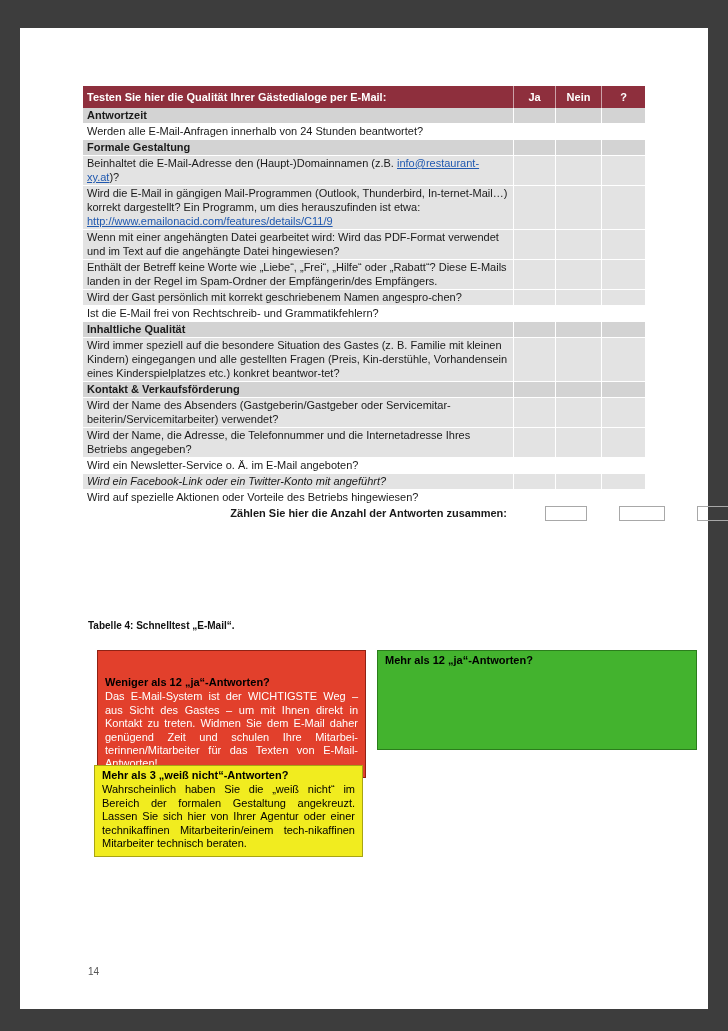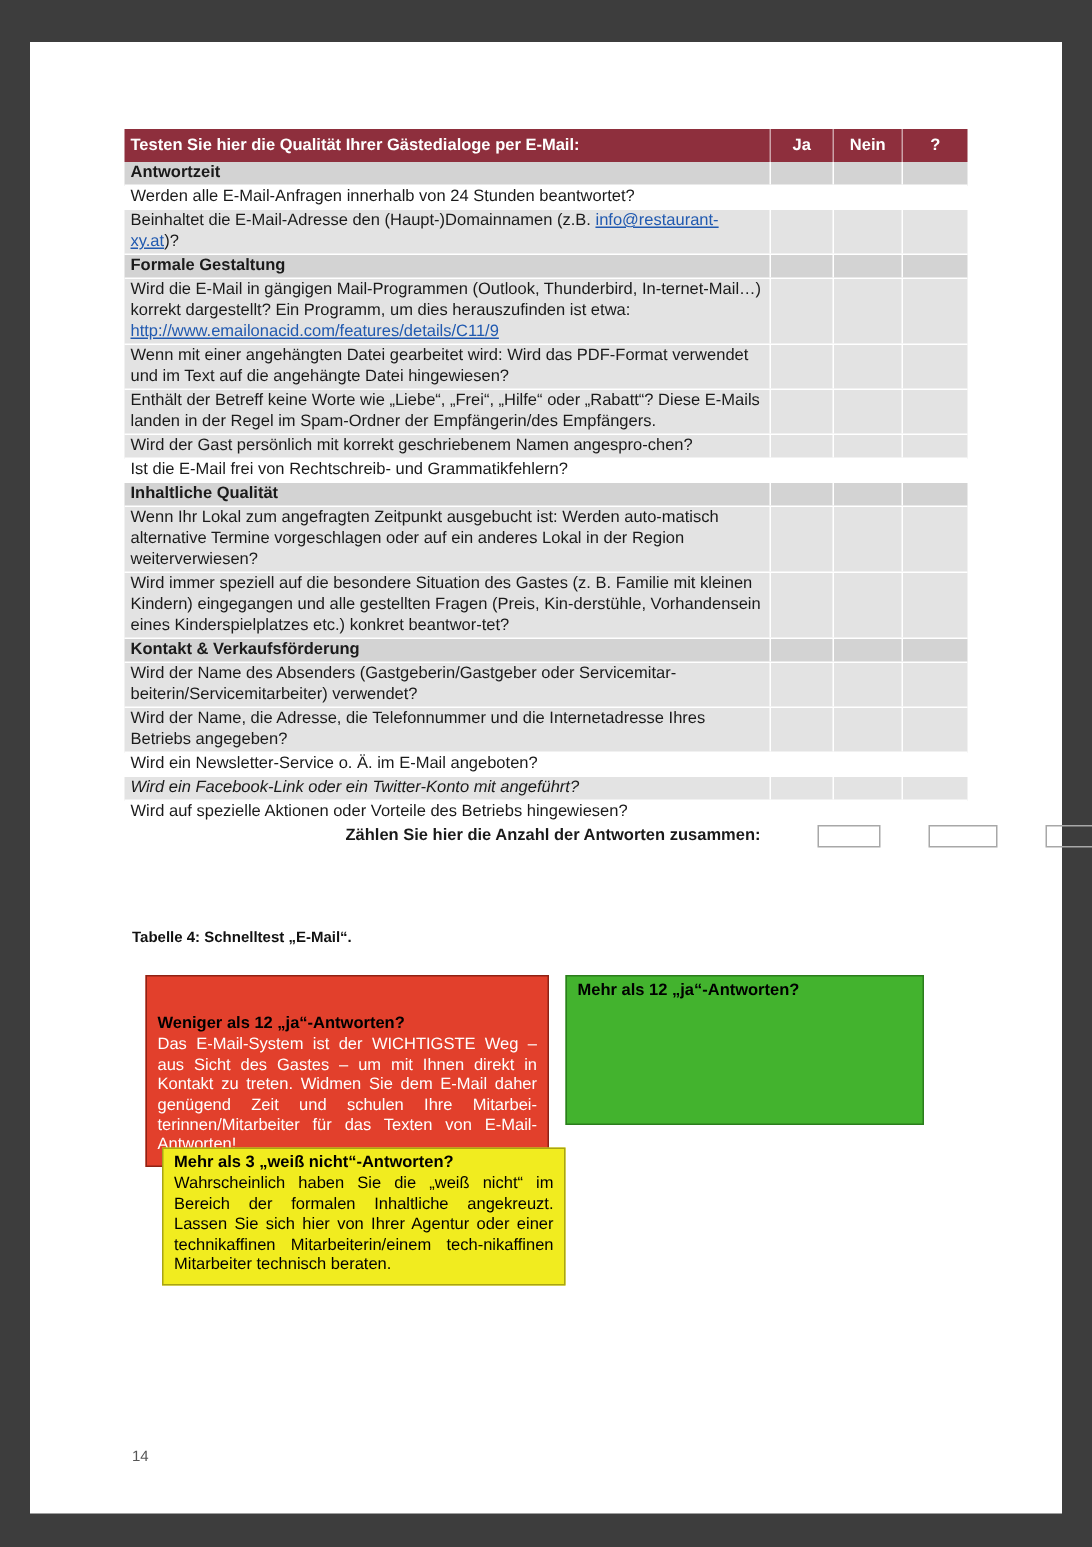--- a/index.html
+++ b/index.html
@@ -57,22 +57,22 @@
 
   
   .box{
     position:absolute;box-sizing:border-box;
     border:1px solid #444;
     padding:3px 7px 6px 7px;
     font-size:11px;line-height:13.4px;text-align:justify;
   }
   .box .title{font-weight:bold;margin-bottom:1px;text-align:left;}
   .box-red{left:77px;top:622px;width:269px;min-height:104px;}
-  .box-green{left:357px;top:622px;width:239px;min-height:100px;}
-  .box-yellow{left:88px;top:737px;width:269px;min-height:82px;}
+  .box-green{left:357px;top:622px;width:320px;min-height:100px;}
+  .box-yellow{left:74px;top:737px;width:269px;min-height:82px;}
 
   .page-number{
     position:absolute;left:68px;top:938px;
     font-size:10px;color:#555;
   }
 </style>
 </head>
 <body>
 
 <div class="frame">
@@ -93,32 +93,32 @@
     <div class="cell-a"></div>
     <div class="cell-a"></div>
     <div class="cell-a"></div>
   </div>
           <div class="trow shade-white">
     <div class="cell-q"><span>Werden alle E-Mail-Anfragen innerhalb von 24 Stunden beantwortet?</span></div>
     <div class="cell-a"></div>
     <div class="cell-a"></div>
     <div class="cell-a"></div>
   </div>
+          <div class="trow shade-section section">
+    <div class="cell-q"><span>Formale Gestaltung</span></div>
+    <div class="cell-a"></div>
+    <div class="cell-a"></div>
+    <div class="cell-a"></div>
+  </div>
           <div class="trow shade-gray">
     <div class="cell-q"><span>Beinhaltet die E-Mail-Adresse den (Haupt-)Domainnamen (z.B. </span><span class="link" style="color: rgb(32, 89, 176);">info@restaurant-xy.at</span><span>)?</span></div>
     <div class="cell-a"></div>
     <div class="cell-a"></div>
     <div class="cell-a"></div>
   </div>
-          <div class="trow shade-section section">
-    <div class="cell-q"><span>Formale Gestaltung</span></div>
-    <div class="cell-a"></div>
-    <div class="cell-a"></div>
-    <div class="cell-a"></div>
-  </div>
           <div class="trow shade-gray">
     <div class="cell-q"><span>Wird die E-Mail in gängigen Mail-Programmen (Outlook, Thunderbird, In-ternet-Mail…) korrekt dargestellt? Ein Programm, um dies herauszufinden ist etwa: </span><span class="link" style="color: rgb(32, 89, 176);">http://www.emailonacid.com/features/details/C11/9</span></div>
     <div class="cell-a"></div>
     <div class="cell-a"></div>
     <div class="cell-a"></div>
   </div>
           <div class="trow shade-gray">
     <div class="cell-q"><span>Wenn mit einer angehängten Datei gearbeitet wird: Wird das PDF-Format verwendet und im Text auf die angehängte Datei hingewiesen?</span></div>
     <div class="cell-a"></div>
     <div class="cell-a"></div>
@@ -137,26 +137,20 @@
     <div class="cell-a"></div>
   </div>
           <div class="trow shade-white">
     <div class="cell-q"><span>Ist die E-Mail frei von Rechtschreib- und Grammatikfehlern?</span></div>
     <div class="cell-a"></div>
     <div class="cell-a"></div>
     <div class="cell-a"></div>
   </div>
           <div class="trow shade-section section">
     <div class="cell-q"><span>Inhaltliche Qualität</span></div>
-    <div class="cell-a"></div>
-    <div class="cell-a"></div>
-    <div class="cell-a"></div>
-  </div>
-          <div class="trow shade-gray">
-    <div class="cell-q"><span>Wenn Ihr Lokal zum angefragten Zeitpunkt ausgebucht ist: Werden auto-matisch alternative Termine vorgeschlagen oder auf ein anderes Lokal in der Region weiterverwiesen?</span></div>
     <div class="cell-a"></div>
     <div class="cell-a"></div>
     <div class="cell-a"></div>
   </div>
           <div class="trow shade-gray">
     <div class="cell-q"><span>Wird immer speziell auf die besondere Situation des Gastes (z. B. Familie mit kleinen Kindern) eingegangen und alle gestellten Fragen (Preis, Kin-derstühle, Vorhandensein eines Kinderspielplatzes etc.) konkret beantwor-tet?</span></div>
     <div class="cell-a"></div>
     <div class="cell-a"></div>
     <div class="cell-a"></div>
   </div>
@@ -210,19 +204,19 @@
     <div id="boxes">
         <div class="box box-red" style="background: rgb(226, 64, 44); border-color: rgb(143, 34, 20);">
     <div class="title" style="color: rgb(0, 0, 0); margin-top: 22px;">Weniger als 12 „ja“-Antworten?</div>
     <div class="body" style="color: rgb(255, 255, 255);">Das E-Mail-System ist der WICHTIGSTE Weg – aus Sicht des Gastes – um mit Ihnen direkt in Kontakt zu treten. Widmen Sie dem E-Mail daher genügend Zeit und schulen Ihre Mitarbei-terinnen/Mitarbeiter für das Texten von E-Mail-Antworten!</div>
   </div>
         <div class="box box-green" style="background: rgb(67, 179, 46); border-color: rgb(43, 125, 28);">
     <div class="title" style="color: rgb(0, 0, 0);">Mehr als 12 „ja“-Antworten?</div>
   </div>
         <div class="box box-yellow" style="background: rgb(241, 236, 31); border-color: rgb(168, 164, 20);">
     <div class="title" style="color: rgb(0, 0, 0);">Mehr als 3 „weiß nicht“-Antworten?</div>
-    <div class="body" style="color: rgb(0, 0, 0);">Wahrscheinlich haben Sie die „weiß nicht“ im Bereich der formalen Inhaltliche angekreuzt. Lassen Sie sich hier von Ihrer Agentur oder einer technikaffinen Mitarbeiterin/einem tech-nikaffinen Mitarbeiter technisch beraten.</div>
+    <div class="body" style="color: rgb(0, 0, 0);">Wahrscheinlich haben Sie die „weiß nicht“ im Bereich der formalen Gestaltung angekreuzt. Lassen Sie sich hier von Ihrer Agentur oder einer technikaffinen Mitarbeiterin/einem tech-nikaffinen Mitarbeiter technisch beraten.</div>
   </div>
       </div>
 
     <div class="page-number">14</div>
   </div>
 </div>
 
 </body></html>

